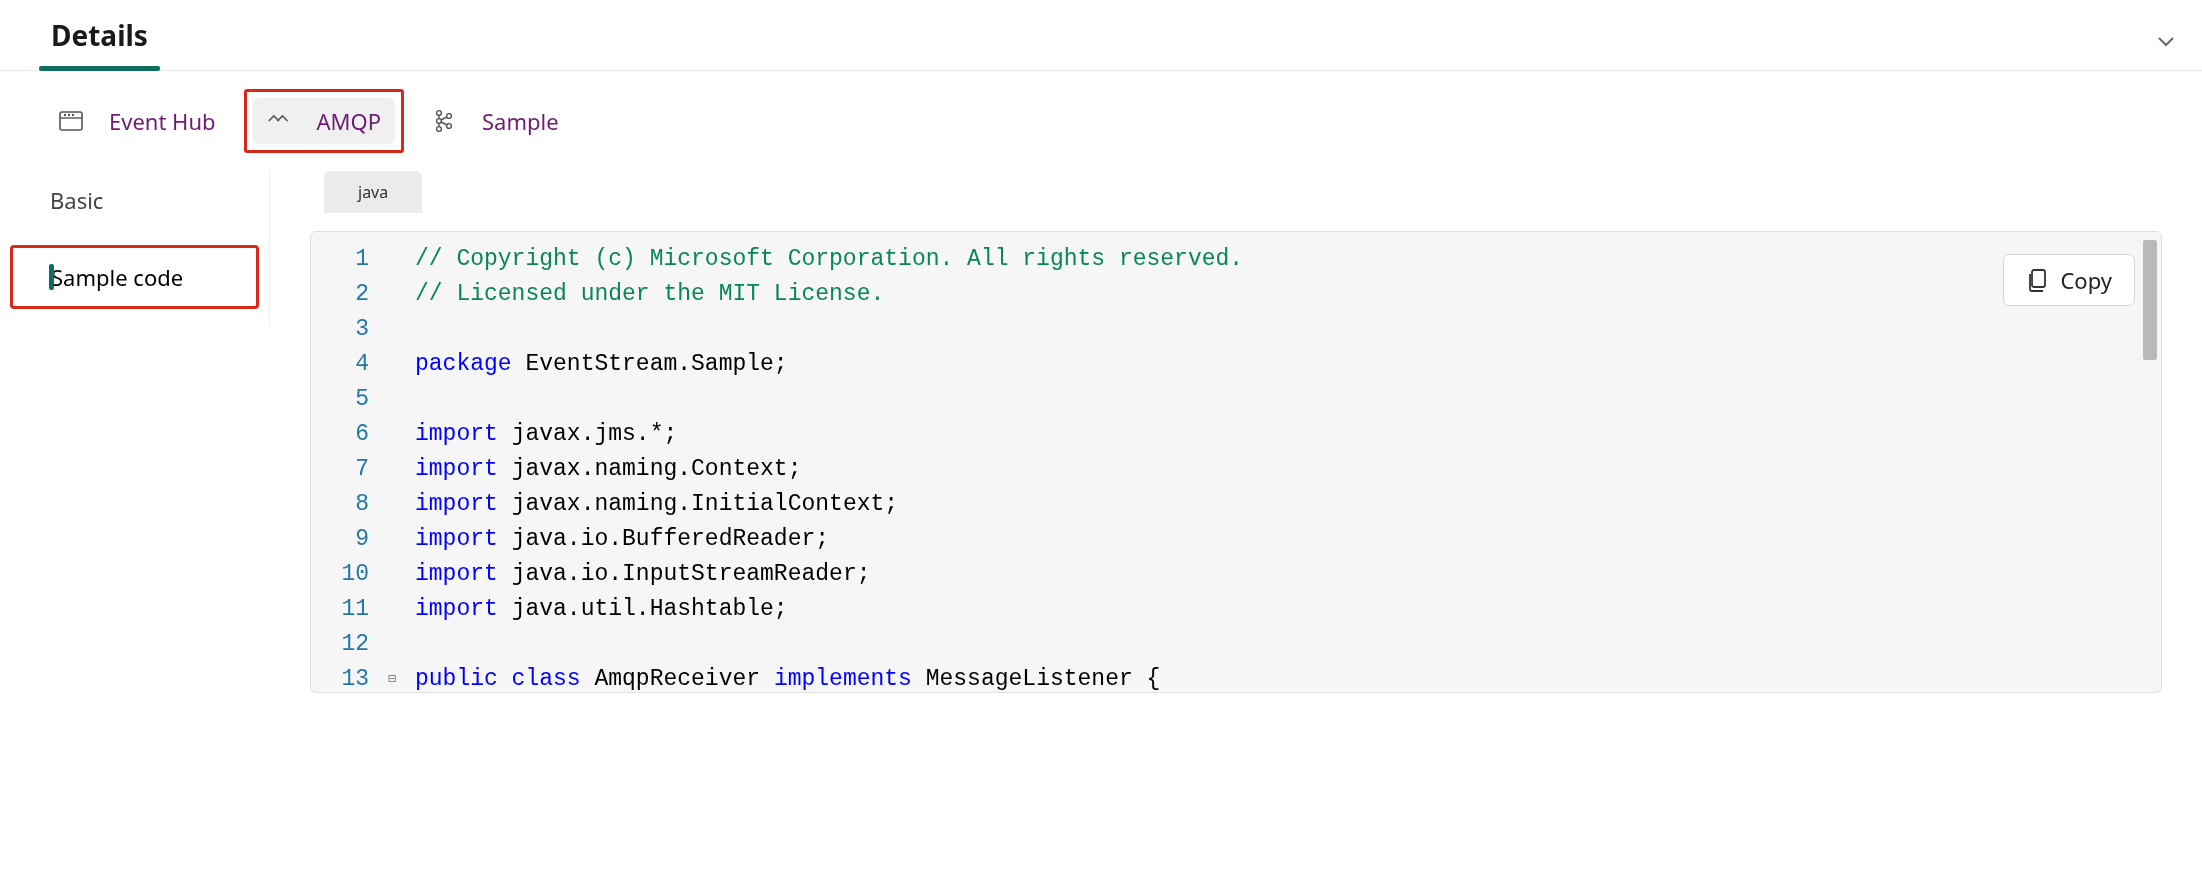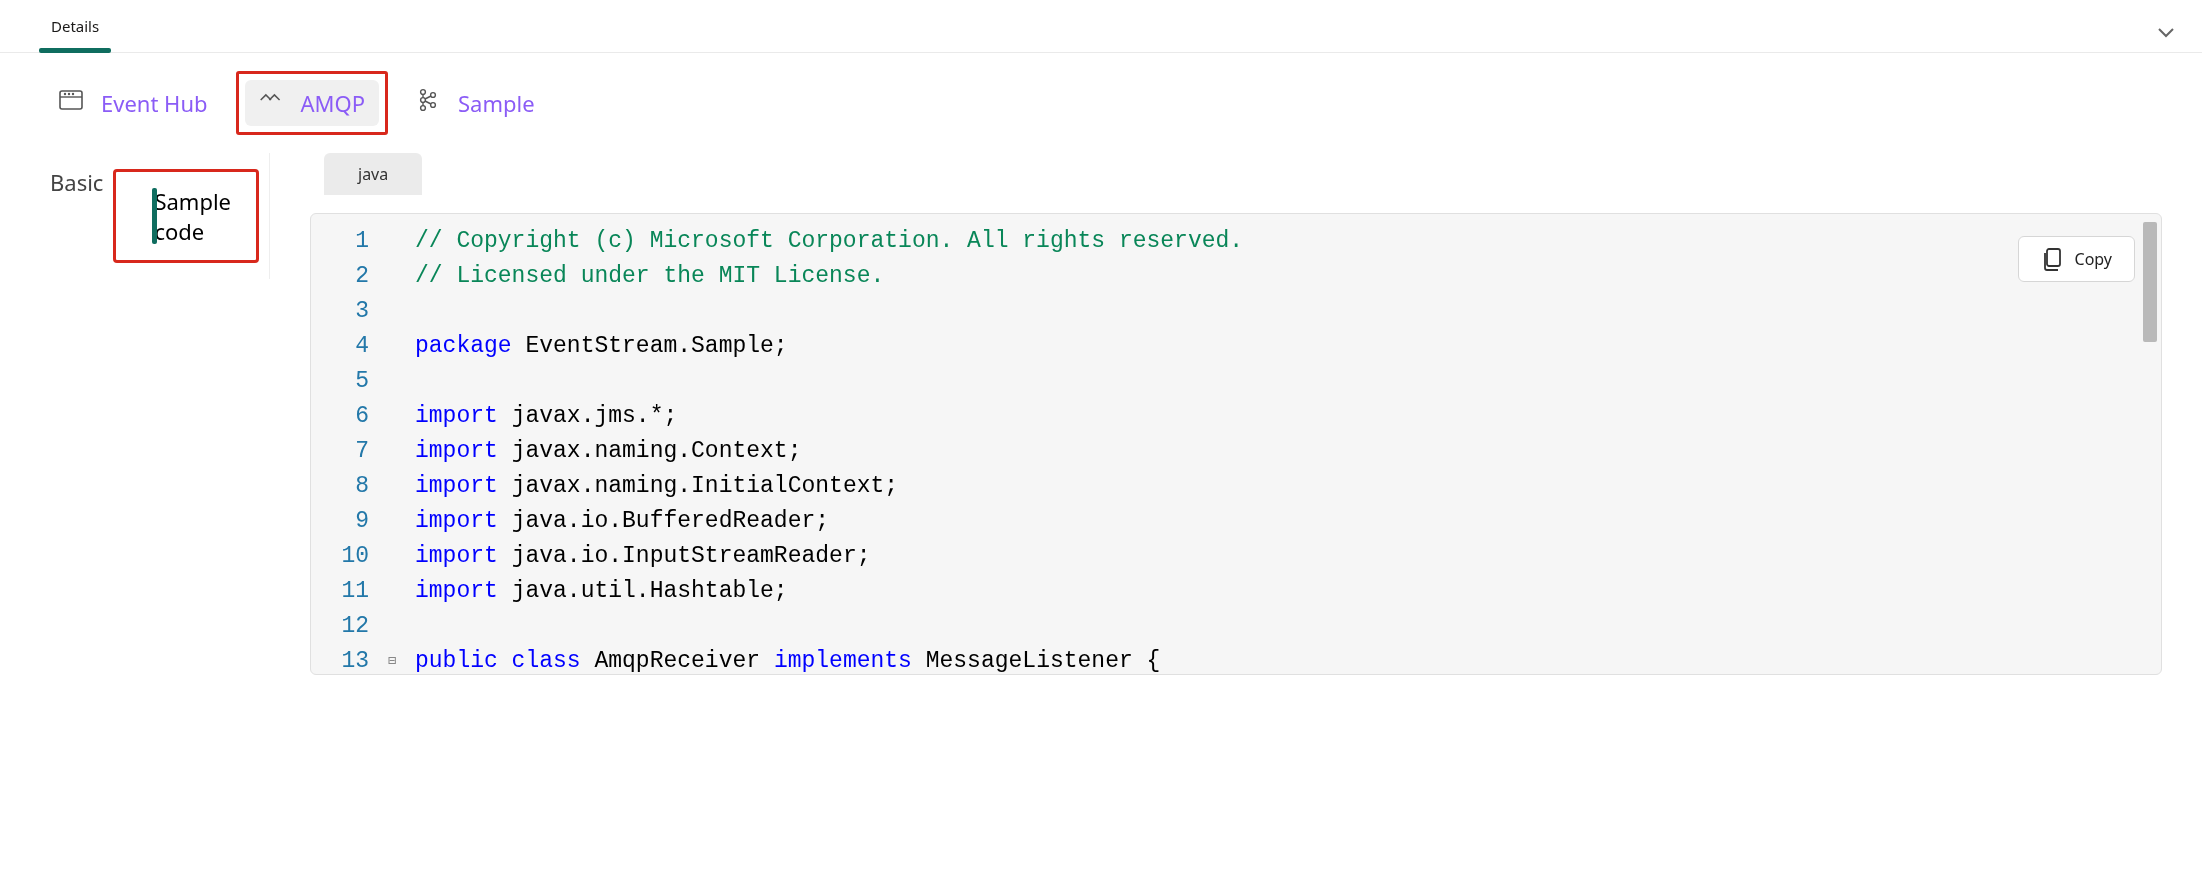--- a/index.html
+++ b/index.html
@@ -1,46 +1,46 @@
 <!DOCTYPE html>
 <html><head>
 <meta charset="utf-8">
 <style>
   :root { --text:#1b1a19; --accent:#0f6d5f; --blue:#0451a5; --comment:#098658; --keyword:#0000ff; --line:#2378a9; --muted:#605e5c; --bg:#ffffff; --code-bg:#f6f6f6; --code-border:#e0e0e0; --tab-bg:#ebebeb; --hl:#d8281c; }
   *{box-sizing:border-box}
   html,body{margin:0;padding:0;background:var(--bg);font-family:'Segoe UI',system-ui,sans-serif;color:var(--text)}
   .page{width:2202px;min-height:888px;position:relative;padding-top:0}
 
   .details-bar{display:flex;align-items:center;justify-content:space-between;padding:14px 12px 0 45px;border-bottom:1px solid #eaeaea}
-  .details-tab{font-size:15px;font-weight:400;color:var(--text);padding:2px 6px 16px 6px;position:relative;display:inline-block;cursor:pointer}
+  .details-tab{font-size:28px;font-weight:700;color:var(--text);padding:2px 6px 16px 6px;position:relative;display:inline-block;cursor:pointer}
   .details-tab::after{content:'';position:absolute;left:-6px;right:-6px;bottom:-1px;height:5px;background:var(--accent);border-radius:2px}
 
   .chevron{font-size:22px;color:#444;padding-right:14px}
 
   .pill-row{display:flex;align-items:center;gap:14px;padding:18px 0 18px 45px}
-  .pill{display:flex;gap:18px;font-size:22px;color:#8b5cf6;padding:10px 14px;border-radius:6px;cursor:pointer}
+  .pill{display:flex;align-items:center;gap:26px;font-size:22px;color:#701a75;padding:10px 14px;border-radius:6px;cursor:pointer}
   .pill .ico{width:24px;height:24px;display:inline-flex;align-items:center;justify-content:center;color:#5a5a5a}
   .pill.selected{background:#f0f0f0}
   .pill-hl{border:3px solid var(--hl);border-radius:3px;padding:6px}
   .pill-hl .pill{padding:8px 14px}
 
   .content{display:flex;align-items:flex-start}
   .side{width:270px;flex:0 0 270px;border-right:1px solid #eee;padding:0 0 0 0}
-  .side-items{display:flex;flex-direction:row}
+  .side-items{display:flex;flex-direction:column}
   .side-item{font-size:22px;color:#444;padding:14px 0 14px 50px;cursor:pointer}
   .side-item.selected{color:#000;position:relative}
   .side-item.selected::before{content:'';position:absolute;left:36px;top:16px;bottom:16px;width:5px;background:var(--accent);border-radius:2px}
   .side-hl{border:3px solid var(--hl);border-radius:4px;margin:16px 10px}
   .side-hl .side-item{padding-left:38px}
 
   .main{flex:1;padding:0 40px 0 40px;position:relative}
   .lang-tab{display:inline-block;background:var(--tab-bg);padding:10px 34px;border-radius:6px 6px 0 0;font-size:16px;color:#333;margin-left:14px;cursor:pointer}
 
   .code-block{position:relative;background:var(--code-bg);border:1px solid var(--code-border);border-radius:6px;margin-top:18px}
-  .copy-btn{position:absolute;top:22px;right:26px;display:flex;align-items:center;gap:12px;background:#fff;border:1px solid #d6d6d6;border-radius:6px;padding:10px 22px;font-size:16px;color:#222;cursor:pointer;z-index:2}
+  .copy-btn{position:absolute;top:22px;right:26px;display:flex;align-items:center;gap:12px;background:#fff;border:1px solid #d6d6d6;border-radius:6px;padding:10px 22px;font-size:22px;color:#222;cursor:pointer;z-index:2}
 
   .editor{display:flex;height:460px;overflow:auto;font-family:Consolas,'Courier New',monospace;font-size:23px;line-height:35px;padding:6px 0 6px 0}
   .gutter{flex:0 0 68px;text-align:right;color:var(--line);user-select:none;padding:4px 0 0 0}
   .gutter div{padding:0 10px 0 0;height:35px}
   .fold-col{flex:0 0 26px;padding-top:4px}
   .fold-col div{height:35px;display:flex;align-items:center;justify-content:center;color:#888;font-size:14px}
   .code{flex:1;padding:4px 0 0 10px;white-space:pre}
   .row{height:35px}
   .c-comment{color:var(--comment)}
   .c-kw{color:var(--keyword)}

